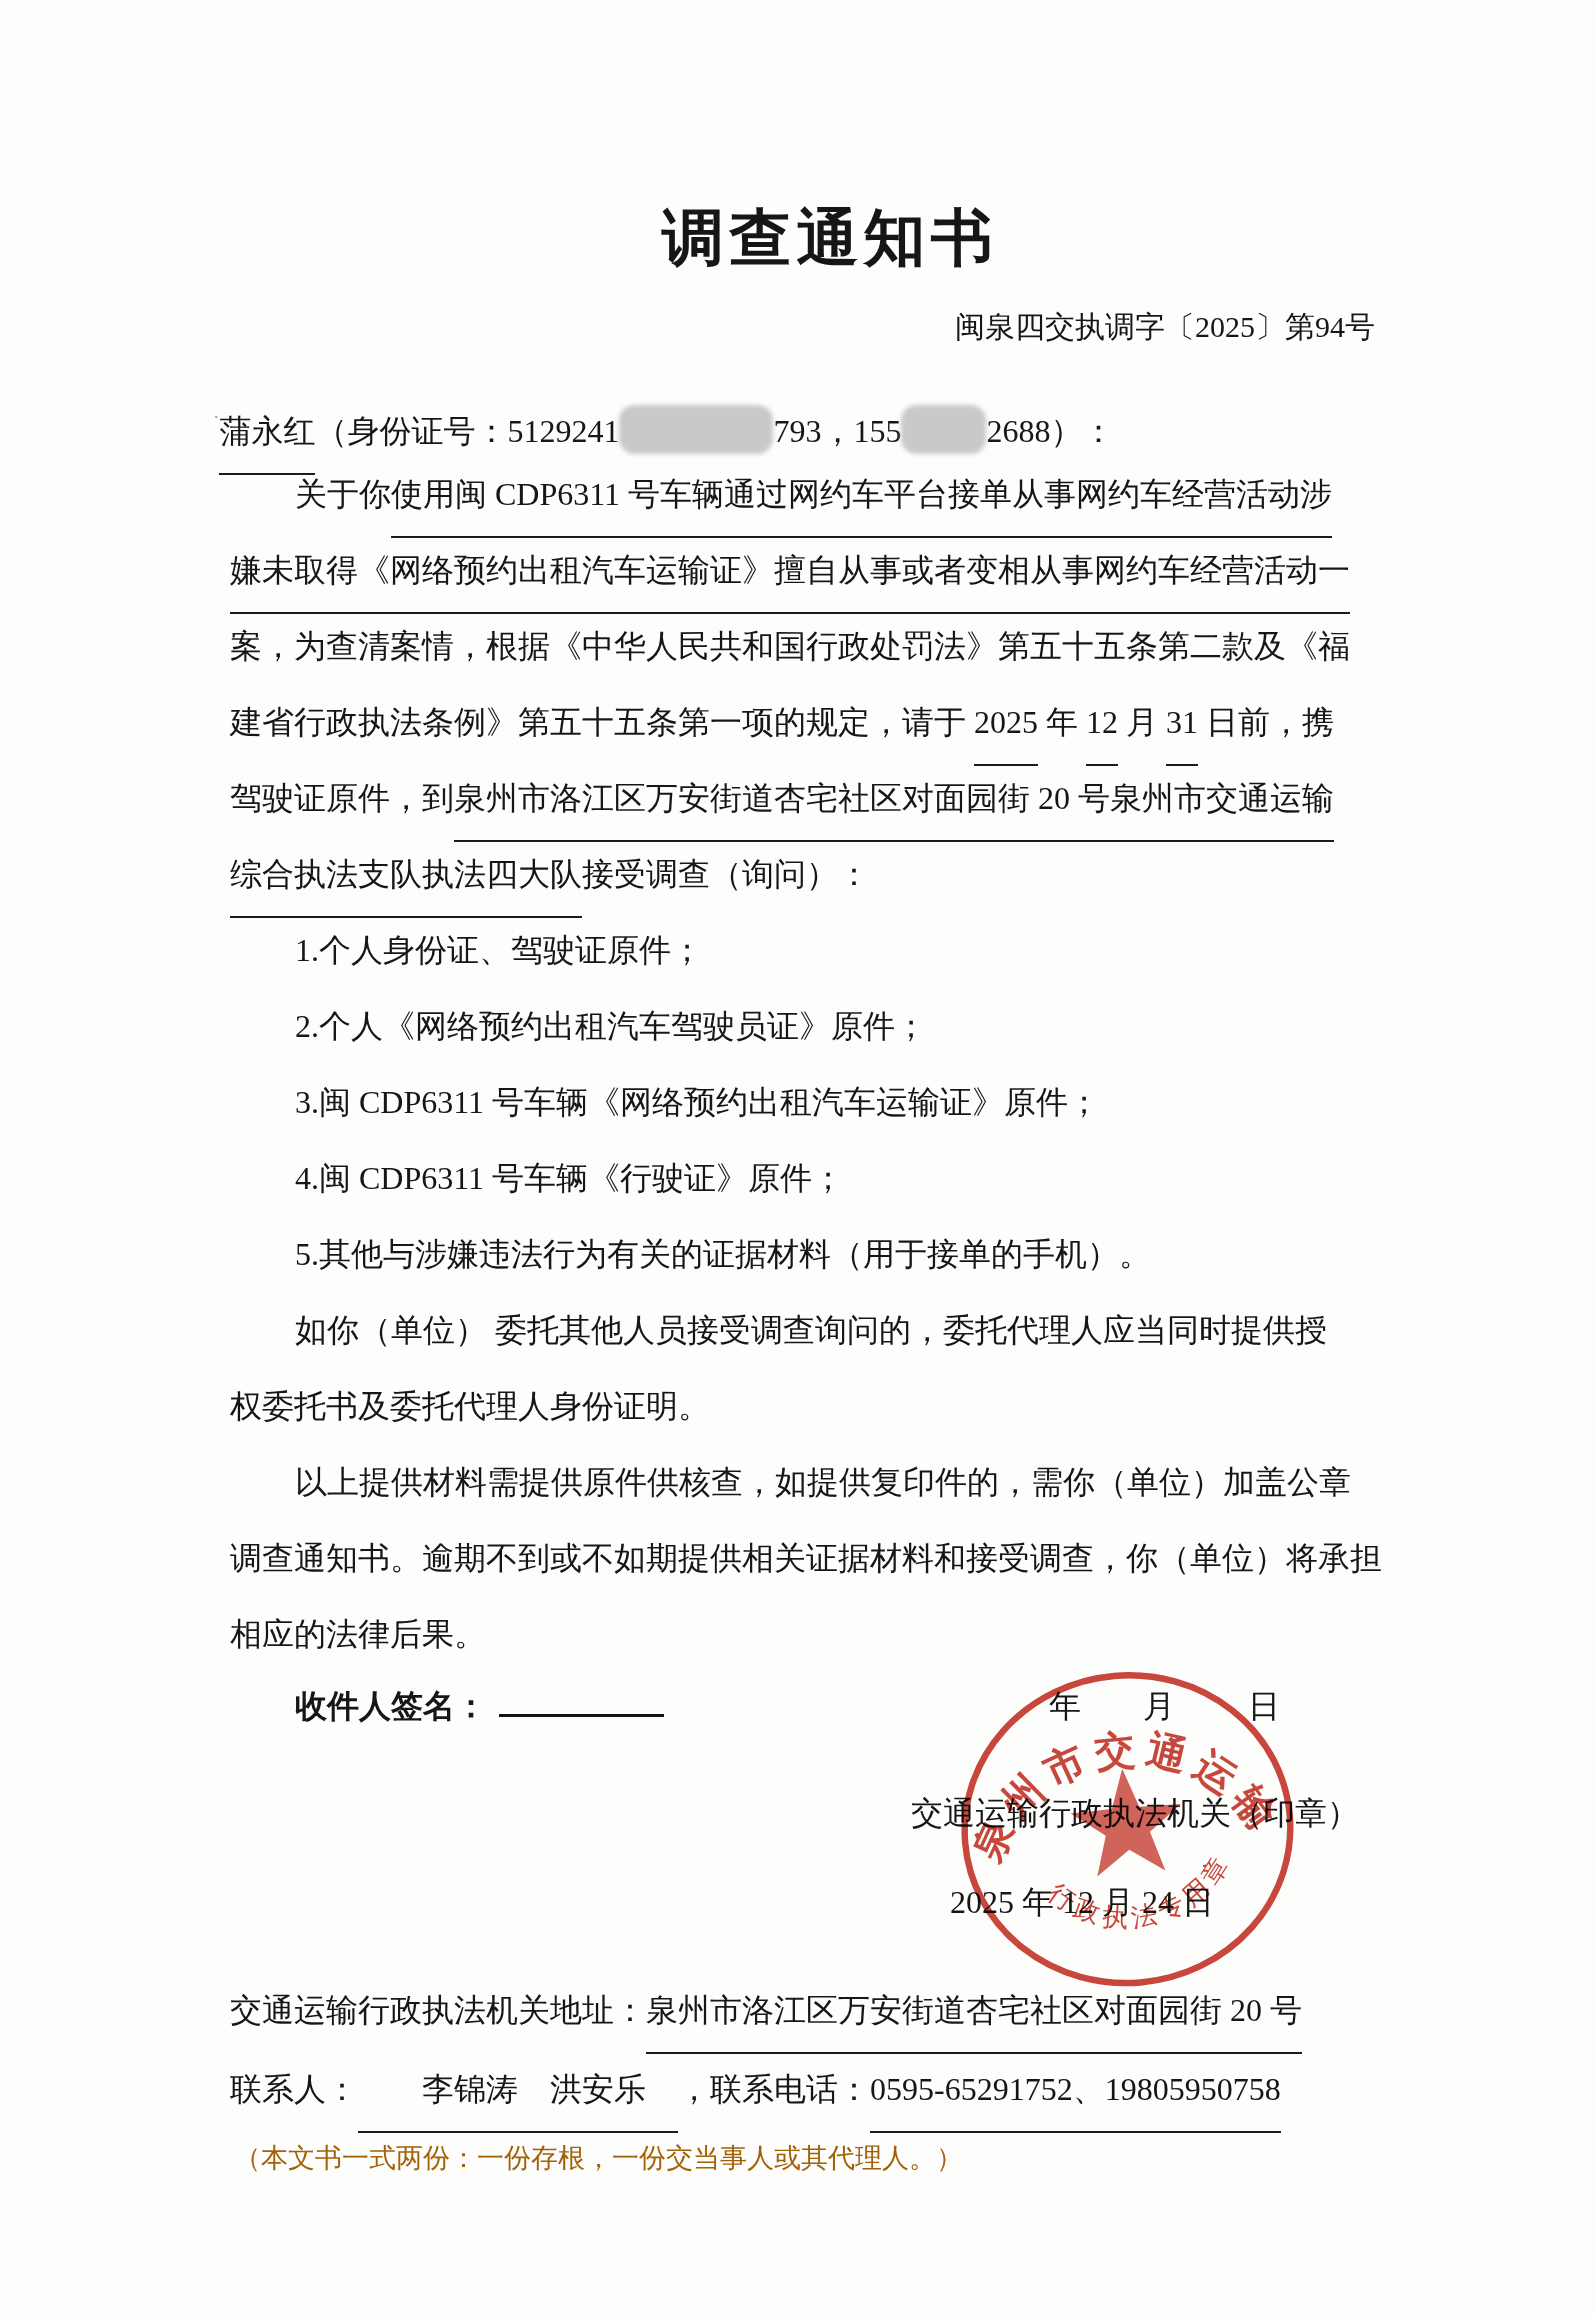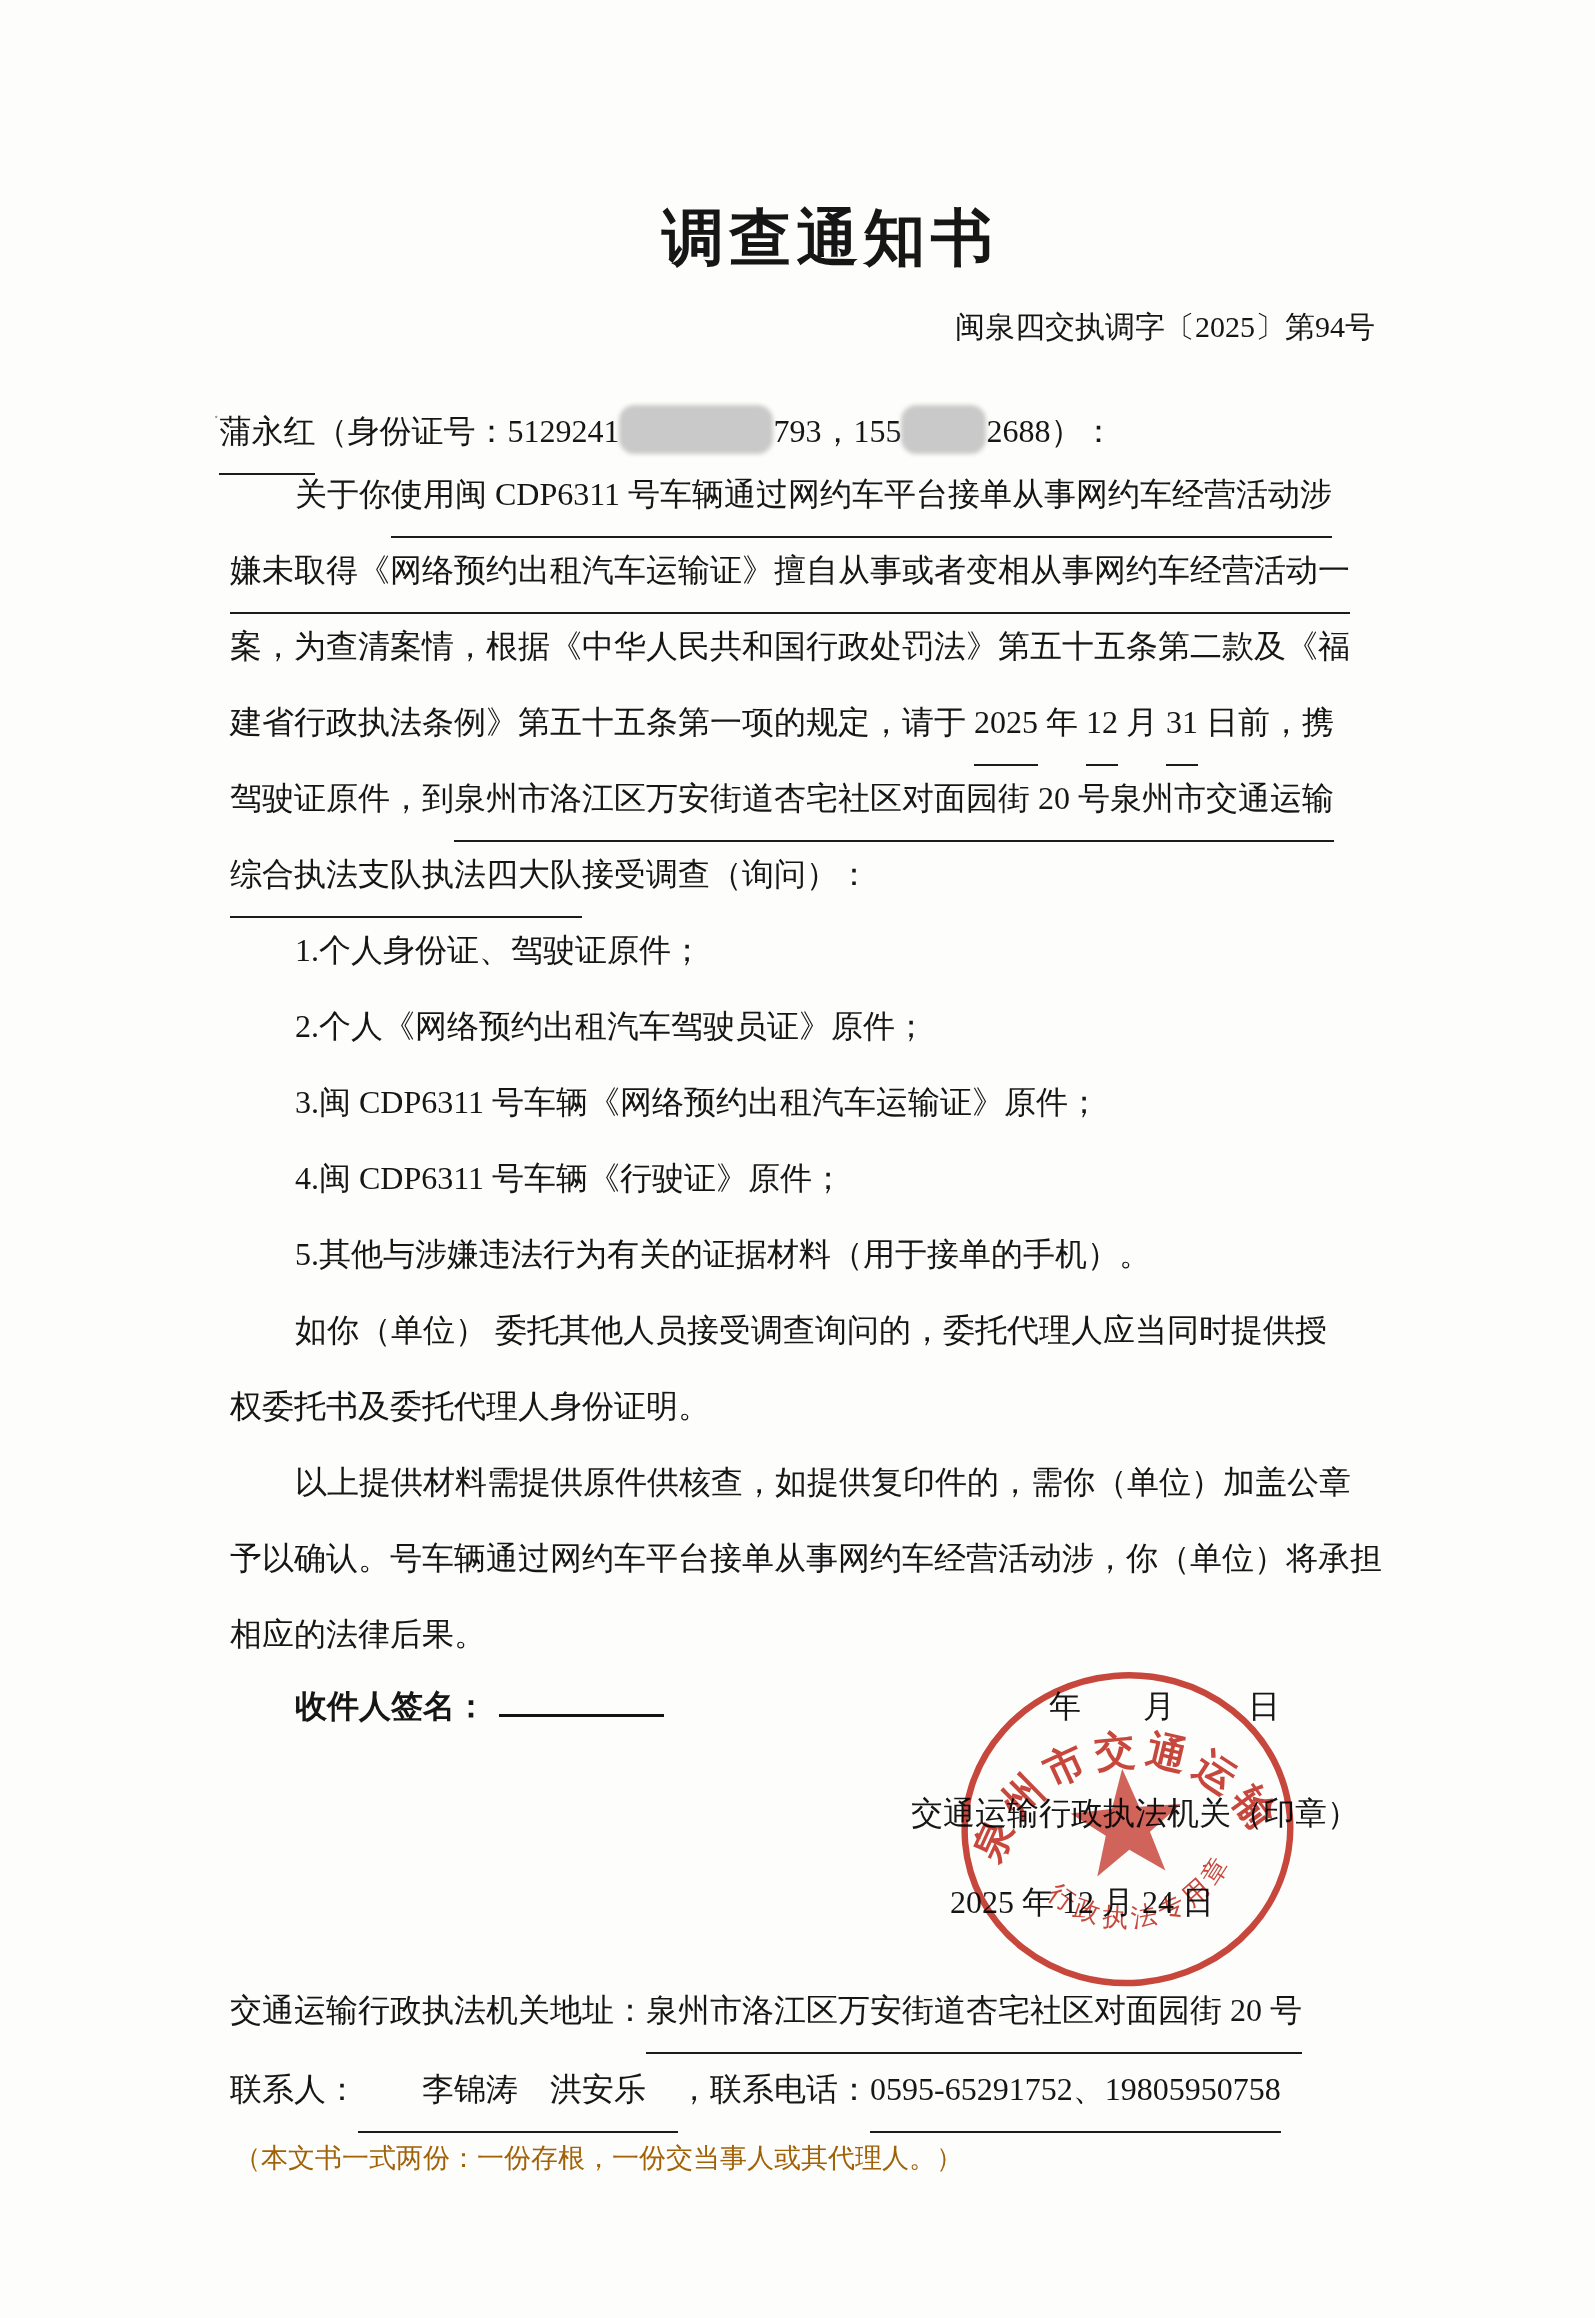--- a/index.html
+++ b/index.html
@@ -70,21 +70,21 @@
       <div class="tline"><span class="">驾驶证原件，到</span><span class="ul ">泉州市洛江区万安街道杏宅社区对面园街 20 号泉州市交通运输</span></div>
       <div class="tline"><span class="ul ">综合执法支队执法四大队</span><span class="">接受调查（询问）：</span></div>
       <div class="tline indent"><span class="">1.个人身份证、驾驶证原件；</span></div>
       <div class="tline indent"><span class="">2.个人《网络预约出租汽车驾驶员证》原件；</span></div>
       <div class="tline indent"><span class="">3.闽 CDP6311 号车辆《网络预约出租汽车运输证》原件；</span></div>
       <div class="tline indent"><span class="">4.闽 CDP6311 号车辆《行驶证》原件；</span></div>
       <div class="tline indent"><span class="">5.其他与涉嫌违法行为有关的证据材料（用于接单的手机）。</span></div>
       <div class="tline indent"><span class="">如你（单位） 委托其他人员接受调查询问的，委托代理人应当同时提供授</span></div>
       <div class="tline"><span class="">权委托书及委托代理人身份证明。</span></div>
       <div class="tline indent"><span class="">以上提供材料需提供原件供核查，如提供复印件的，需你（单位）加盖公章</span></div>
-      <div class="tline"><span class="">予以确认。号车辆通过网约车平台接单从事网约车经营活动涉，你（单位）将承担</span></div>
+      <div class="tline"><span class="">调查通知书。逾期不到或不如期提供相关证据材料和接受调查，你（单位）将承担</span></div>
       <div class="tline"><span class="">相应的法律后果。</span></div>
     </div>
 
   <div class="sig-row">
     <span class="indent-pad">收件人签名：</span><span class="blank"></span>
     <span class="ymd">
       <span class="y">年</span><span class="m">月</span><span class="d">日</span>
     </span>
   </div>
 

